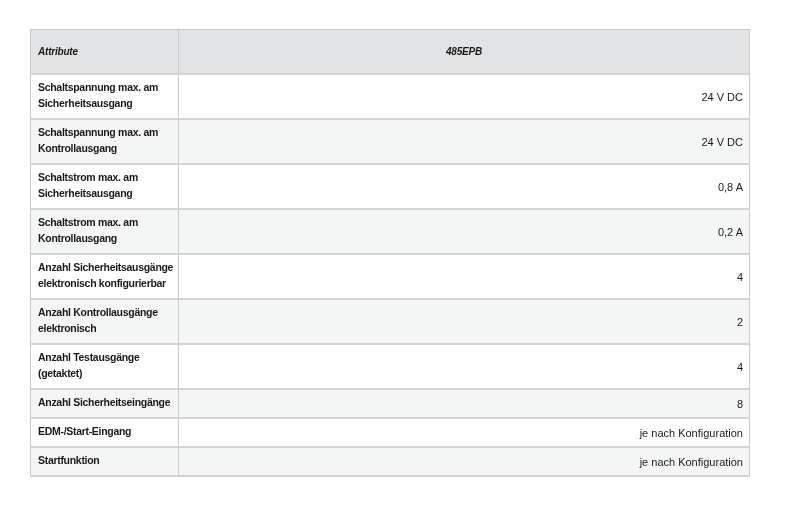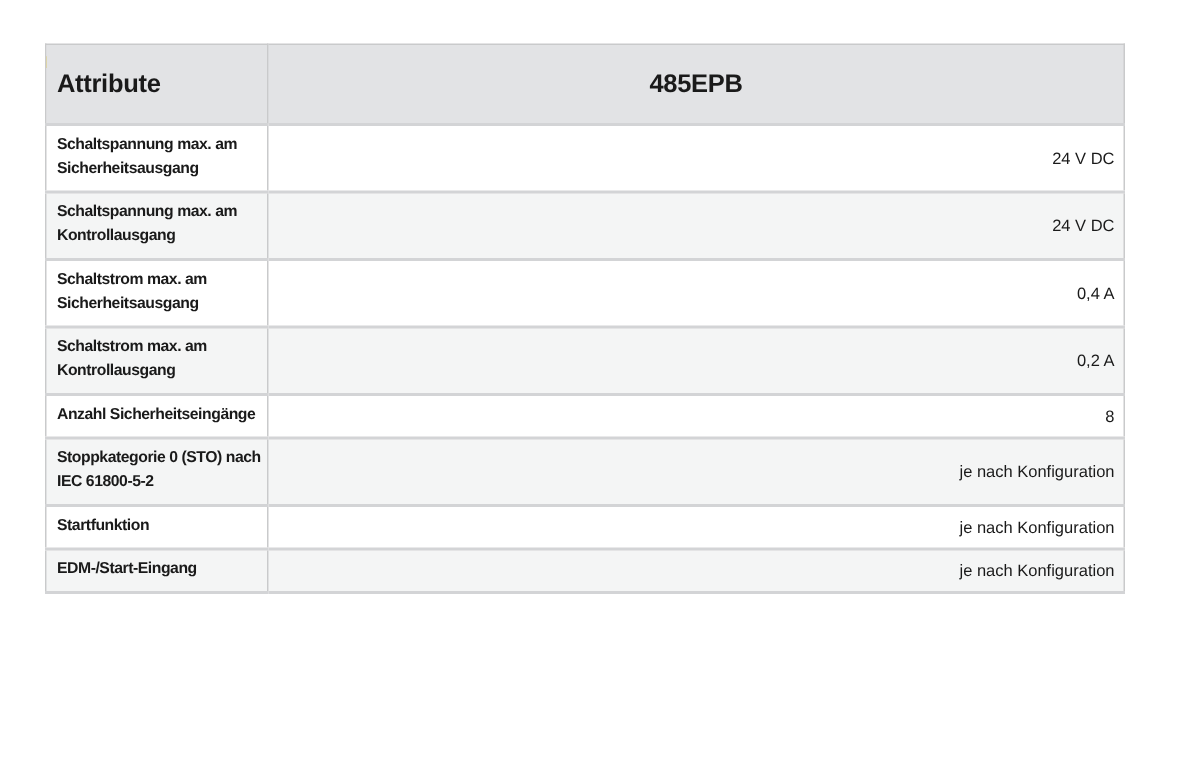--- a/index.html
+++ b/index.html
@@ -35,23 +35,24 @@
   table.spec td, table.spec th {
     border-left: 1px solid #c9cacb;
     border-right: 1px solid #c9cacb;
     border-top: 1px solid #c9cacb;
     border-bottom: 2px solid #d3d4d6;
     vertical-align: middle;
   }
   tr.head th {
     background: #e2e3e5;
     height: 28px;
-    font-size: 17px;
+    font-size: 10px;
     font-weight: bold;
     letter-spacing: -0.2px;
+    font-style: italic;
   }
   th.h-attr { text-align: left; padding: 6px 6px 6px 7px; }
   th.h-val  { text-align: center; padding: 16px; }
   td.attr {
     font-weight: bold;
     font-size: 10.5px;
     line-height: 16px;
     letter-spacing: -0.3px;
     padding: 4px 2px 7px 7px;
     white-space: pre-line;
@@ -93,49 +94,59 @@
 
   <tr>
     <td class="attr">Schaltspannung max. am
 Kontrollausgang</td>
     <td class="val">24 V DC</td>
   </tr>
 
   <tr>
     <td class="attr">Schaltstrom max. am
 Sicherheitsausgang</td>
-    <td class="val">0,4 A</td>
+    <td class="val">0,8 A</td>
   </tr>
 
   <tr>
     <td class="attr">Schaltstrom max. am
 Kontrollausgang</td>
     <td class="val">0,2 A</td>
   </tr>
 
+  <tr>
+    <td class="attr">Anzahl Sicherheitsausgänge
+elektronisch konfigurierbar</td>
+    <td class="val">4</td>
+  </tr>
 
+  <tr>
+    <td class="attr">Anzahl Kontrollausgänge
+elektronisch</td>
+    <td class="val">2</td>
+  </tr>
 
+  <tr>
+    <td class="attr">Anzahl Testausgänge
+(getaktet)</td>
+    <td class="val">4</td>
+  </tr>
 
   <tr>
     <td class="attr">Anzahl Sicherheitseingänge</td>
     <td class="val">8</td>
   </tr>
 
-  <tr>
-    <td class="attr">Stoppkategorie 0 (STO) nach
-IEC 61800-5-2</td>
-    <td class="val">je nach Konfiguration</td>
-  </tr>
 
 
   <tr>
-    <td class="attr">Startfunktion</td>
+    <td class="attr">EDM-/Start-Eingang</td>
     <td class="val">je nach Konfiguration</td>
   </tr>
 
   <tr>
-    <td class="attr">EDM-/Start-Eingang</td>
+    <td class="attr">Startfunktion</td>
     <td class="val">je nach Konfiguration</td>
   </tr>
 </tbody>
   </table>
 
 </div>
 
 </body></html>

